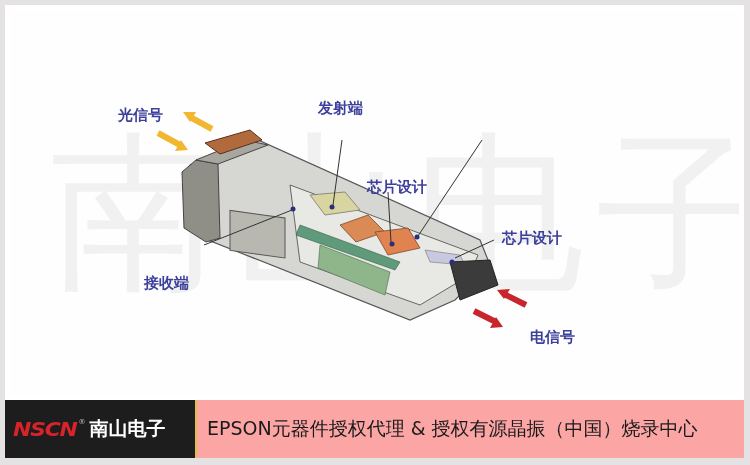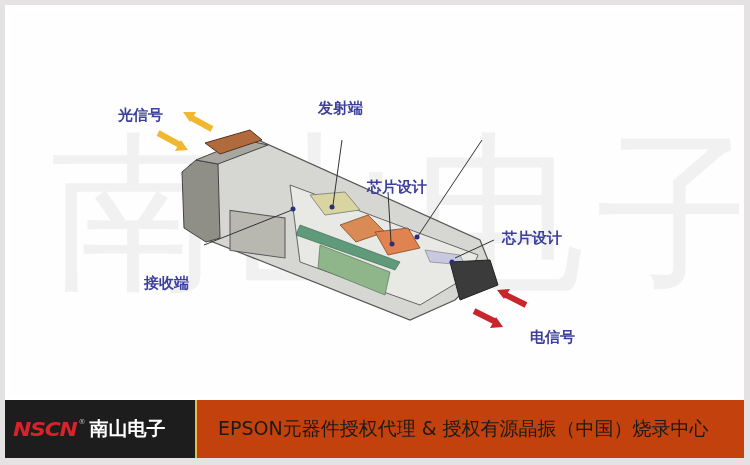--- a/index.html
+++ b/index.html
@@ -6,21 +6,21 @@
   body{width:750px;height:465px;background:#e4e2e2;position:relative;overflow:hidden;font-family:"DejaVu Sans","Liberation Sans",sans-serif;}
   .frame{position:absolute;left:5px;top:5px;width:739px;height:453px;background:#ffffff;}
   .canvas{position:absolute;left:10px;top:10px;width:729px;height:385px;background:#fefefe;overflow:hidden;}
   .watermark{position:absolute;left:40px;top:118px;font-size:170px;line-height:1;color:#f1f1f1;letter-spacing:12px;white-space:nowrap;font-family:"DejaVu Sans",sans-serif;}
   .label{position:absolute;color:#3d3f9c;font-weight:bold;font-size:15px;white-space:nowrap;}
   .banner{position:absolute;left:5px;top:400px;width:739px;height:58px;}
   .brand{position:absolute;left:0;top:0;width:216px;height:58px;background:#1e1d1d;display:flex;align-items:center;padding-left:8px;box-sizing:border-box;}
   .brand-en{color:#d8232a;font-weight:bold;font-size:19px;font-style:italic;letter-spacing:-1px;font-family:"DejaVu Sans",sans-serif;transform:scaleX(1.15);transform-origin:left;}
   .brand-reg{color:#bbb;font-size:7px;margin-left:10px;margin-right:4px;align-self:flex-start;margin-top:18px;}
   .brand-cn{color:#ffffff;font-weight:bold;font-size:19px;}
-  .slogan{position:absolute;left:190px;top:0;right:0;height:58px;background:#c2410c;border-left:2px solid #e2bd4a;display:flex;align-items:center;padding-left:21px;box-sizing:border-box;color:#1a1a1a;font-size:19px;white-space:nowrap;}
+  .slogan{position:absolute;left:190px;top:0;right:0;height:58px;background:#fca5a5;border-left:2px solid #e2bd4a;display:flex;align-items:center;padding-left:10px;box-sizing:border-box;color:#1a1a1a;font-size:19px;white-space:nowrap;}
   svg{position:absolute;left:0;top:0;}
 </style>
 </head>
 <body>
 
 <div class="frame"></div>
 
 <div class="canvas">
   <div class="watermark">南山电子</div>
 

